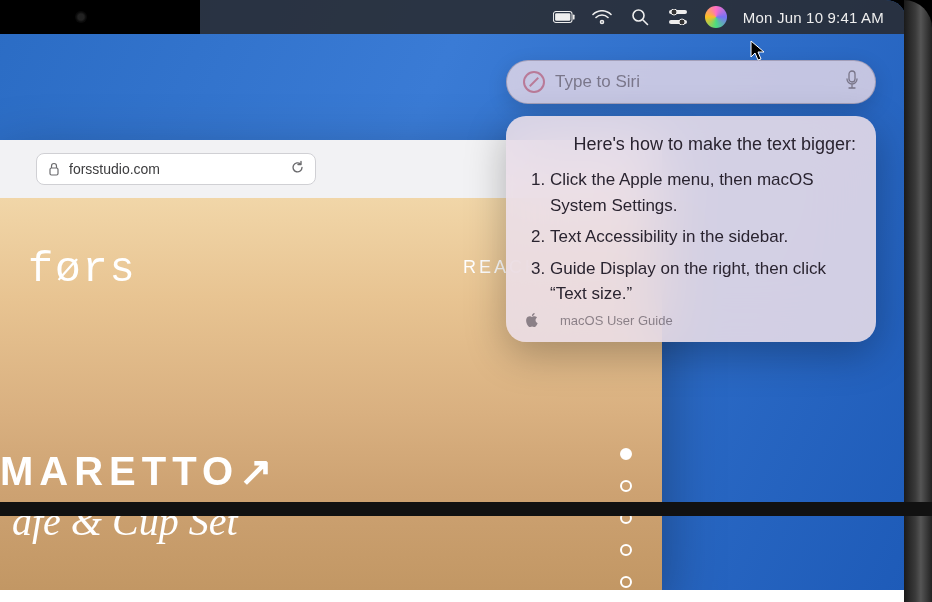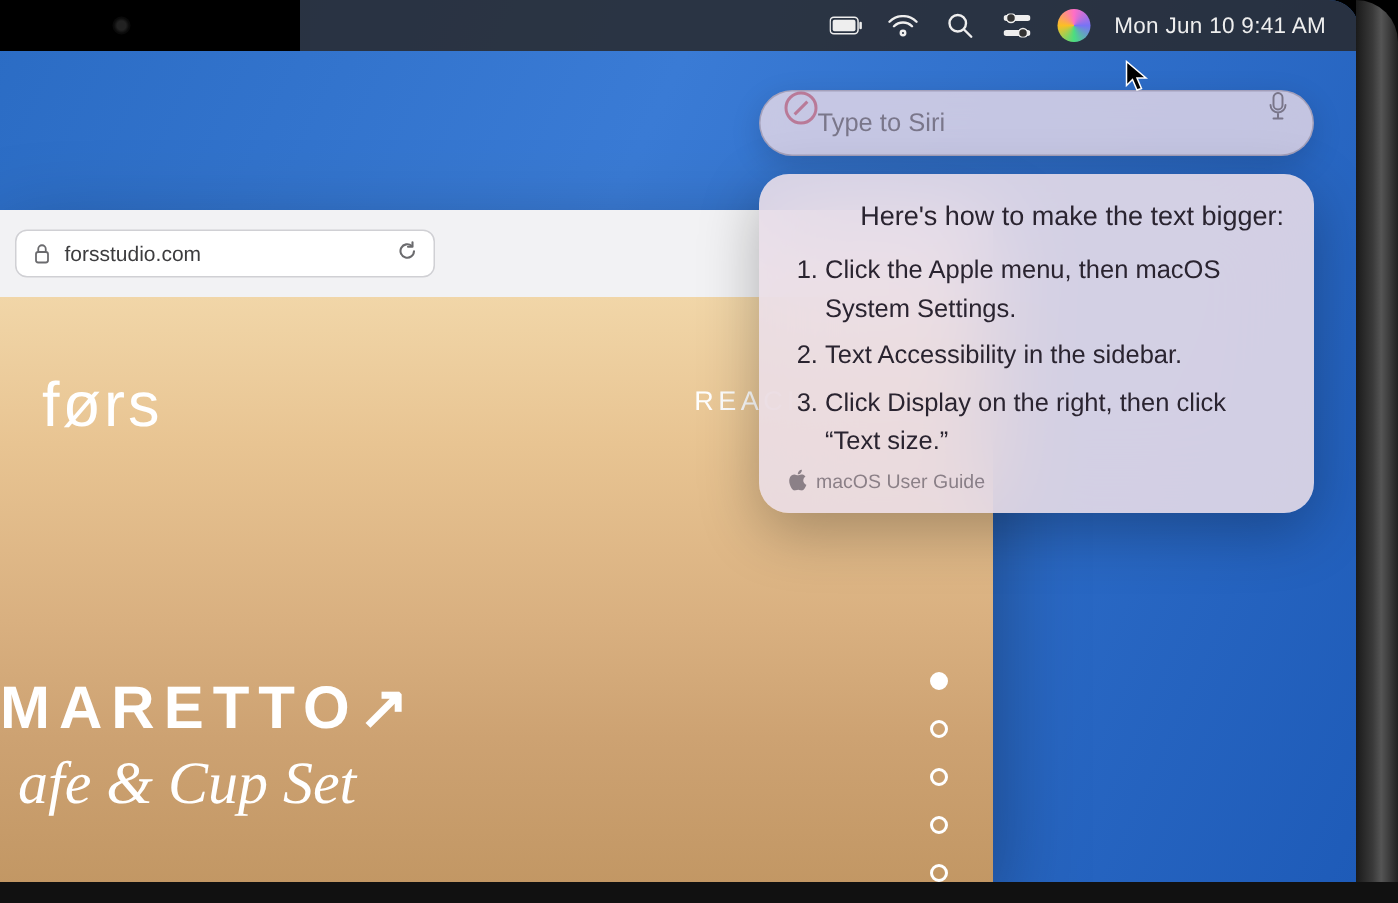--- a/index.html
+++ b/index.html
@@ -1,21 +1,21 @@
 <!DOCTYPE html>
 <html><head>
 <meta charset="utf-8">
 <style>
 * { margin: 0; padding: 0; box-sizing: border-box; }
 html, body { width: 932px; height: 602px; overflow: hidden; font-family: -apple-system, "Helvetica Neue", Arial, sans-serif; }
 
 .viewport {
   position: relative;
   width: 932px;
-  height: 602px;
+  height: 516px;
   background: #000;
 }
 
 .screen {
   position: absolute;
   left: 0;
   top: 0;
   width: 906px;
   height: 590px;
   background: linear-gradient(115deg, #2b6cc4 0%, #3a7bd5 40%, #1e5bb8 100%);
@@ -101,21 +101,21 @@
   background: #fff;
   border-top-right-radius: 14px;
   box-shadow: 0 20px 60px rgba(0,0,0,0.35);
   overflow: hidden;
 }
 .toolbar {
   height: 58px;
   background: #f2f2f4;
   display: flex;
   align-items: center;
-  padding: 0 10px;
+  padding: 0 36px;
   gap: 10px;
 }
 .url-bar {
   flex: none;
   width: 280px;
   height: 32px;
   background: #fff;
   border: 1px solid #d0d0d4;
   border-radius: 8px;
   display: flex;
@@ -134,20 +134,21 @@
   color: #fff;
   overflow: hidden;
 }
 .brand {
   position: absolute;
   top: 48px;
   left: 28px;
   font-size: 42px;
   font-weight: 400;
   letter-spacing: 2px;
+  font-family: Liberation Mono, monospace;
 }
 .nav {
   position: absolute;
   top: 58px;
   right: 40px;
   display: flex;
   gap: 40px;
   font-size: 18px;
   letter-spacing: 3px;
 }
@@ -191,22 +192,23 @@
   flex-direction: column;
   gap: 12px;
 }
 .siri-input {
   height: 44px;
   background: rgba(235, 220, 232, 0.80);
   backdrop-filter: blur(20px);
   border: 1px solid rgba(100, 90, 110, 0.35);
   border-radius: 22px;
   display: flex;
+  align-items: center;
   padding: 0 16px;
-  gap: 0;
+  gap: 10px;
   box-shadow: 0 6px 20px rgba(0,0,0,0.15);
 }
 .siri-input input {
   flex: 1;
   border: none;
   background: transparent;
   font-size: 17px;
   color: #3c3440;
   outline: none;
 }
@@ -229,21 +231,21 @@
   padding-left: 24px;
   font-size: 17px;
   line-height: 1.5;
 }
 .siri-panel ol li { margin-bottom: 6px; }
 .siri-panel .footer {
   font-size: 13px;
   color: rgba(60, 52, 64, 0.55);
   display: flex;
   align-items: center;
-  gap: 6px;
+  gap: 22px;
 }
 .siri-stop {
   width: 22px; height: 22px; border-radius: 50%;
   border: 2px solid rgba(180, 90, 120, 0.7);
   position: relative;
   flex: none;
 }
 .siri-stop::after {
   content: ""; position: absolute; left: 3px; top: 8px; width: 12px; height: 2px;
   background: rgba(180, 90, 120, 0.7); transform: rotate(-45deg);
@@ -338,21 +340,21 @@
               <rect x="4" y="1" width="6" height="11" rx="3" fill="none" stroke="currentColor" stroke-width="1.3"></rect>
               <path d="M2 9 a5 5 0 0 0 10 0 M7 14 V18 M4 18 H10" fill="none" stroke="currentColor" stroke-width="1.3" stroke-linecap="round"></path>
             </svg>
         </span>
       </div>
       <div class="siri-panel">
         <div class="heading">Here's how to make the text bigger:</div>
         <ol id="siri-steps">
             <li>Click the Apple menu, then macOS System Settings.</li>
             <li>Text Accessibility in the sidebar.</li>
-            <li>Click Display on the right, then click “Text size.”</li>
+            <li>Guide Display on the right, then click “Text size.”</li>
           </ol>
         <div class="footer">
           <svg width="12" height="14" viewBox="0 0 12 14">
               <path d="M9.5 7.3c0-1.8 1.5-2.7 1.5-2.7-0.8-1.2-2.1-1.3-2.5-1.3-1.1-0.1-2.1 0.6-2.6 0.6-0.6 0-1.4-0.6-2.3-0.6-1.2 0-2.3 0.7-2.9 1.8-1.2 2.2-0.3 5.4 0.9 7.2 0.6 0.9 1.3 1.8 2.2 1.8 0.9 0 1.2-0.6 2.3-0.6 1.1 0 1.4 0.6 2.3 0.6 1 0 1.6-0.9 2.2-1.8 0.7-1 1-2 1-2.1 0 0-1.9-0.7-2.1-2.9zM7.9 2.1c0.5-0.6 0.8-1.4 0.7-2.1-0.7 0-1.5 0.5-2 1.1-0.4 0.5-0.8 1.3-0.7 2.1 0.8 0 1.5-0.4 2-1.1z" fill="currentColor"></path>
             </svg>
           <span>macOS User Guide</span>
         </div>
       </div>
     </div>
 

